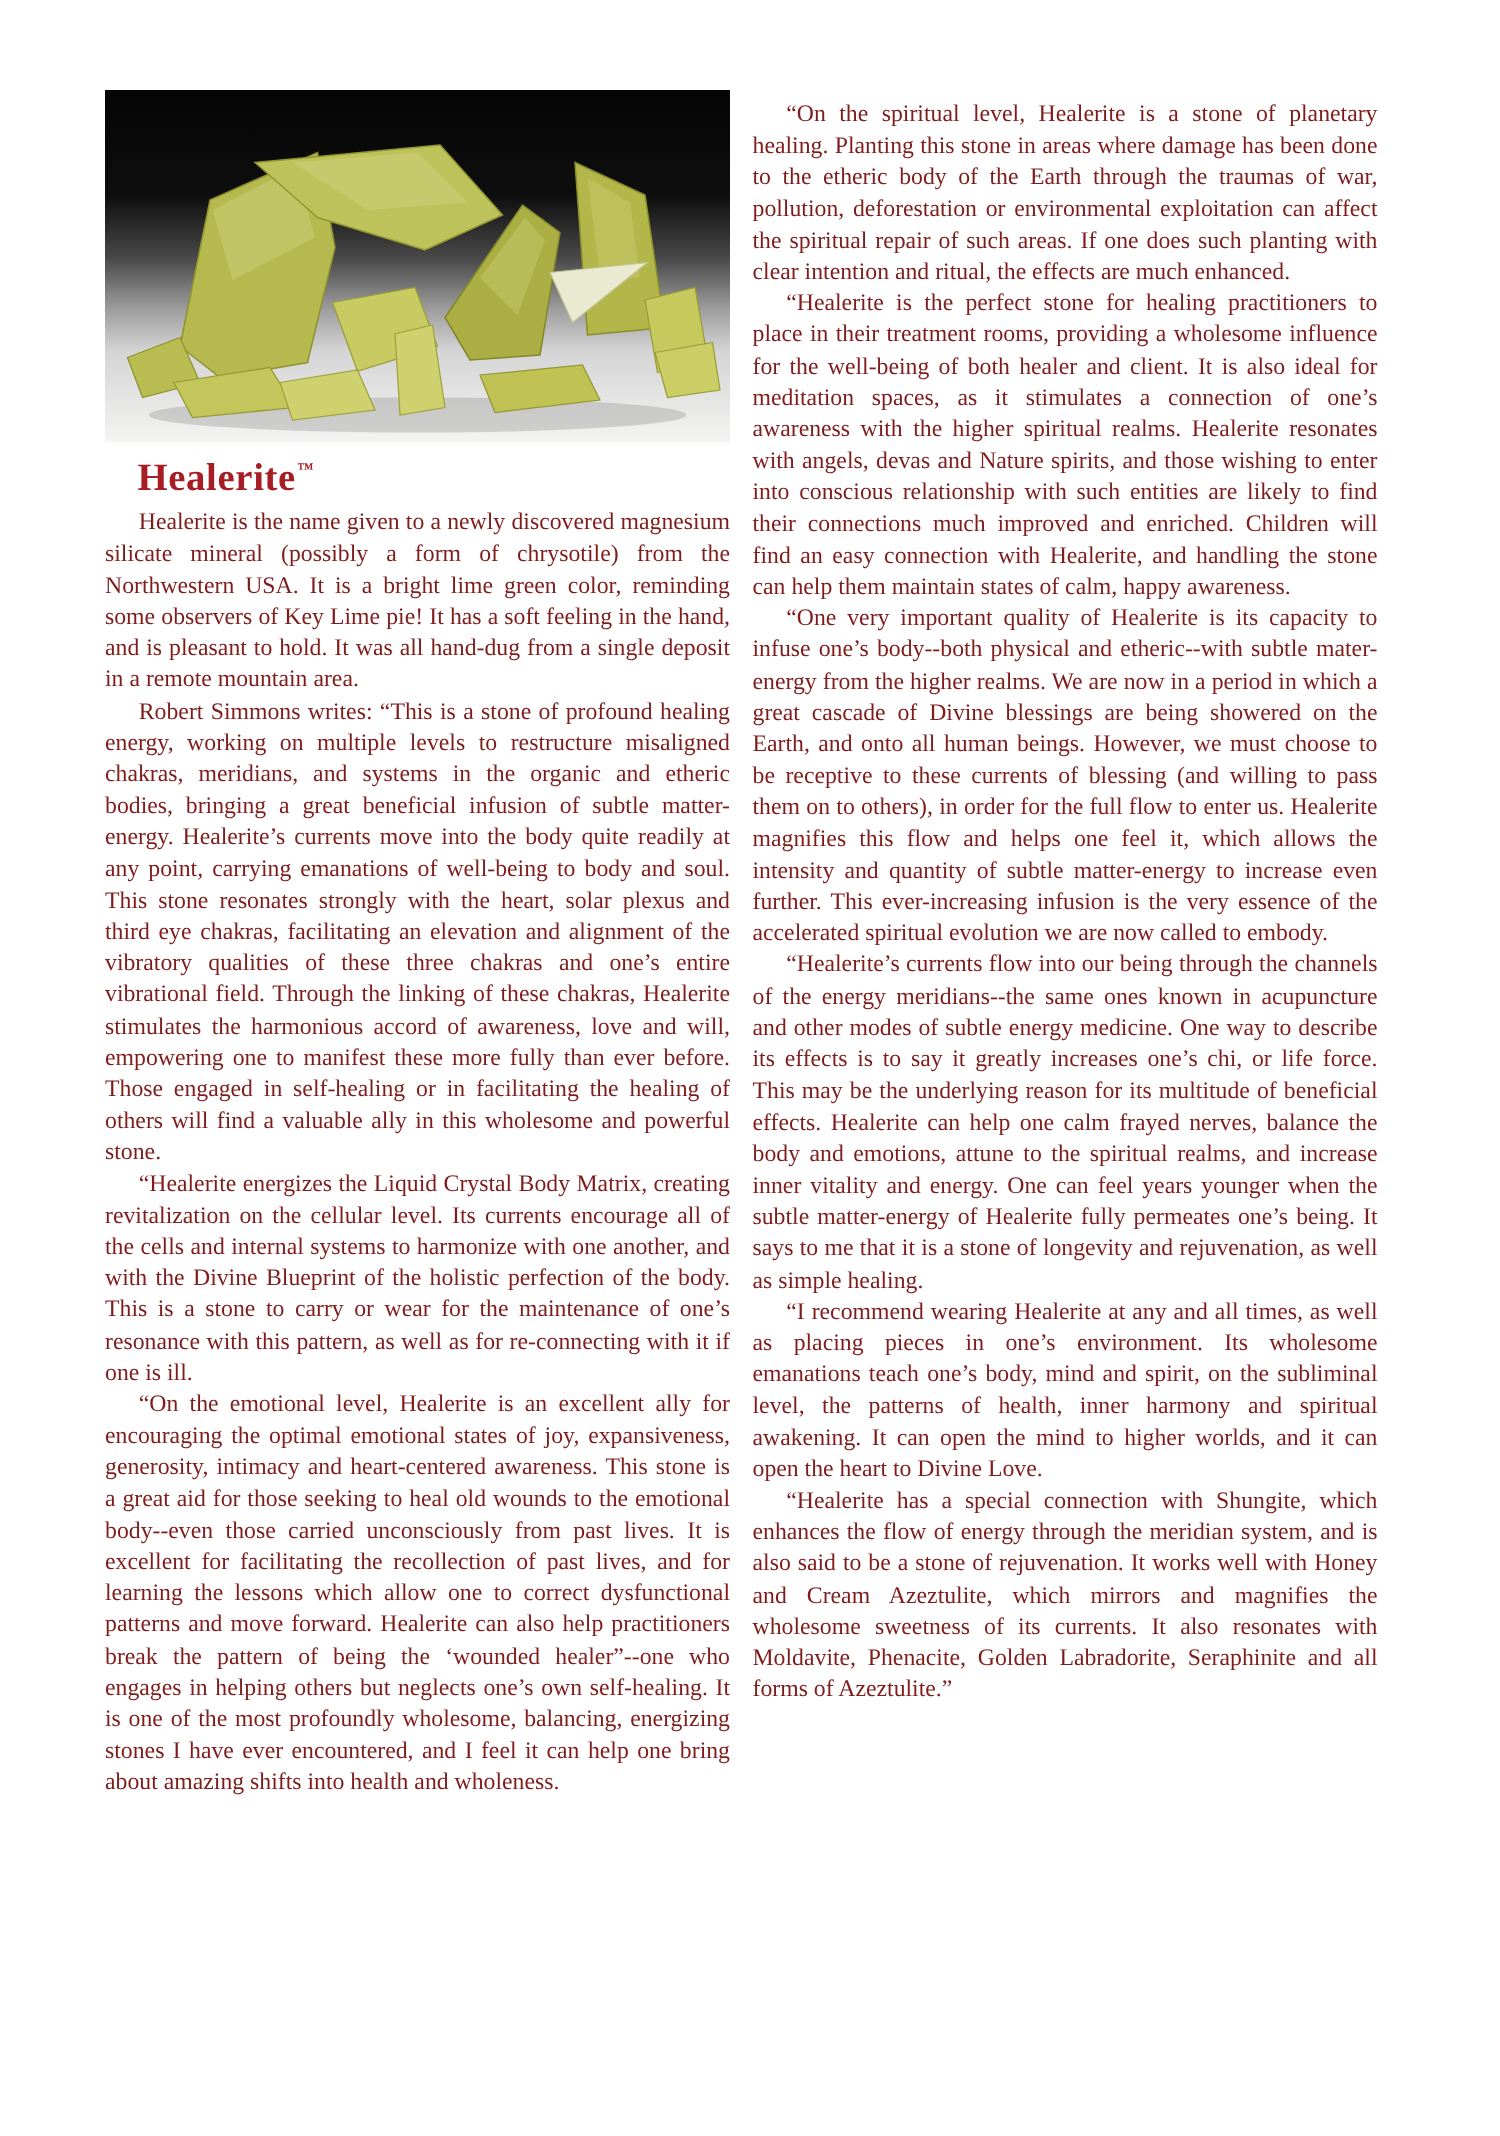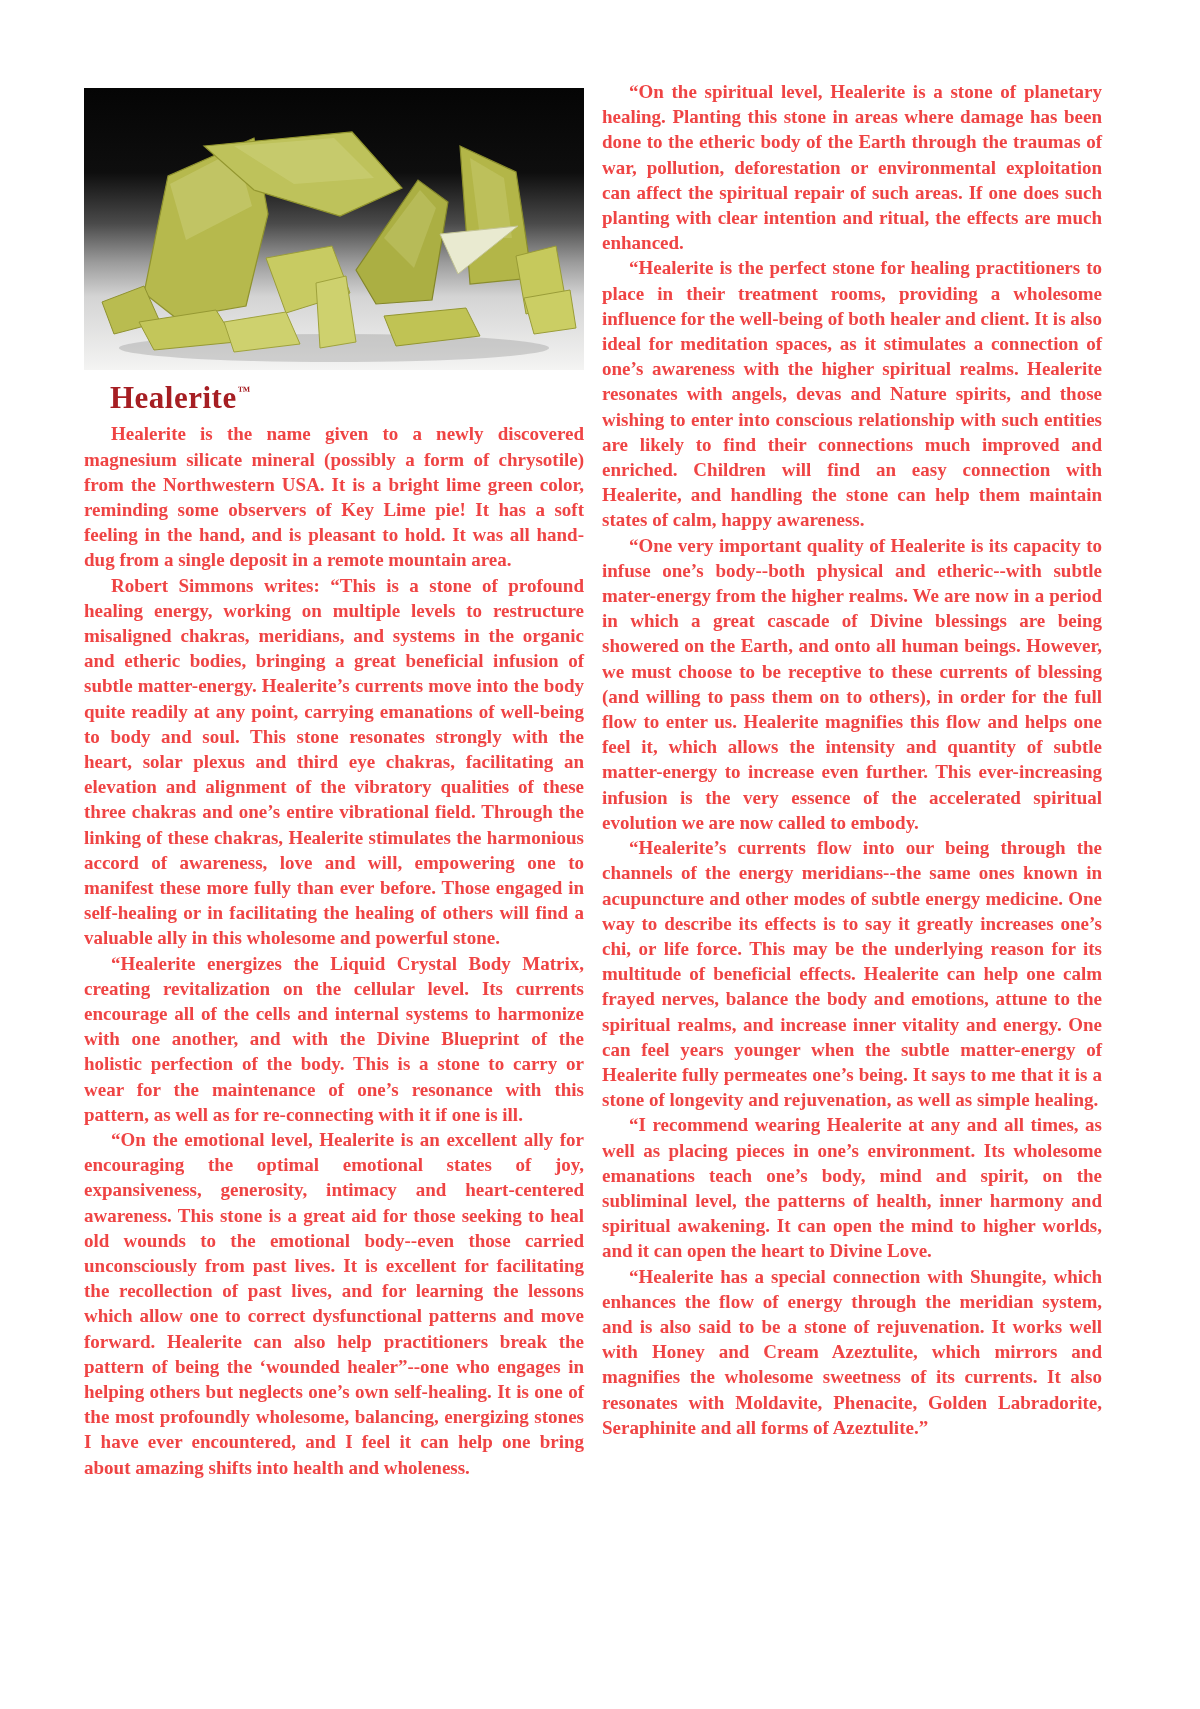--- a/index.html
+++ b/index.html
@@ -12,21 +12,21 @@
     width: 1200px;
     height: 1709px;
     background: #ffffff;
     overflow: hidden;
     font-family: "Liberation Serif", "DejaVu Serif", serif;
   }
   .col {
     position: absolute;
     width: 500px;
   }
-  .col-left  { left: 84px;  top: 88px; }
+  .col-left  { left: 84px;  top: 72px; }
   .col-right { left: 602px; top: 79px; }
   .photo {
     display: block;
     width: 500px;
     height: 282px;
   }
   .title {
     margin: 6px 0 6px 0;
     padding-left: 26px;
     font-size: 31px;
@@ -38,24 +38,23 @@
   .title .tm {
     font-size: 13px;
     position: relative;
     top: -2px;
     left: 1px;
   }
   .para {
     margin: 0;
     font-size: 19px;
     line-height: 25.2px;
-    color: #ef4444;
+    color: #7f1d1d;
     text-align: justify;
     text-indent: 27px;
-    font-weight: bold;
   }
 </style>
 </head>
 <body>
 
 <div class="page">
 
   <div class="col col-left">
 
     <svg class="photo" viewBox="0 0 500 282" preserveAspectRatio="none" xmlns="http://www.w3.org/2000/svg">

